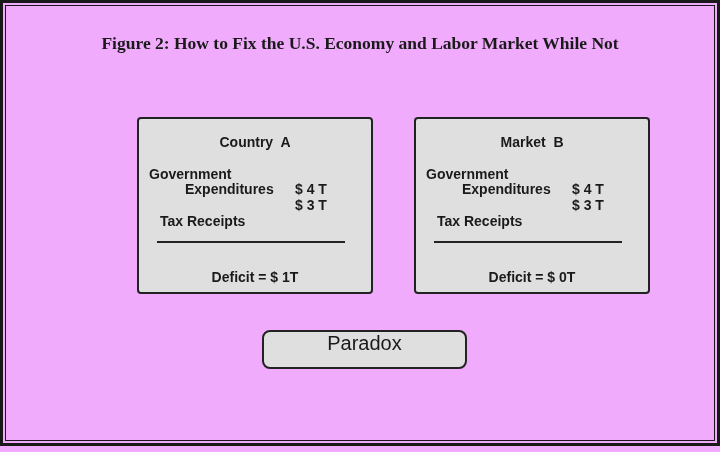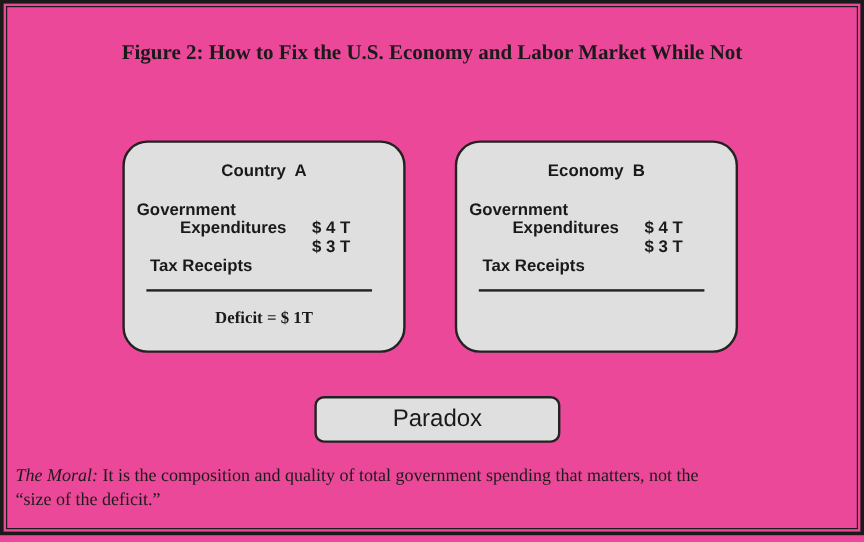--- a/index.html
+++ b/index.html
@@ -1,20 +1,20 @@
 <!DOCTYPE html>
 <html style="--ink: #1a1a1a; --frame: #1a1a1a; --box-fill: #dfdfdf; --box-border: #222222;"><head>
 <meta charset="utf-8">
 <style>
   html, body { margin: 0; padding: 0; background: #ffffff; }
   .page {
     position: relative;
     width: 720px;
     height: 452px;
-    background: #ec4899;
+    background: #f0abfc;
     overflow: hidden;
     font-family: "Liberation Sans", sans-serif;
     color: var(--ink, #1a1a1a);
   }
   .frame-outer {
     position: absolute;
     left: 0; top: 0;
     width: 720px; height: 446px;
     box-sizing: border-box;
     border: 3px solid var(--frame, #1a1a1a);
@@ -34,23 +34,24 @@
     font-size: 17.5px;
     line-height: 26px;
   }
   .country {
     position: absolute;
     top: 117px;
     width: 236px; height: 177px;
     box-sizing: border-box;
     background: var(--box-fill, #dfdfdf);
     border: 2px solid var(--box-border, #222222);
-    border-radius: 21px;
+    border-radius: 4px;
     font-size: 14px;
     font-weight: bold;
+    margin-left: 35px;
   }
   .box-a { left: 102px; }
   .box-b { left: 379px; }
   .country-name {
     position: absolute;
     top: 15px; left: 0;
     width: 100%;
     text-align: center;
     white-space: pre;
   }
@@ -60,36 +61,35 @@
   .tax-label { position: absolute; left: 21px; top: 94px; }
   .tax-val { position: absolute; left: 156px; top: 78px; white-space: pre; }
   .divider {
     position: absolute;
     left: 18px; top: 122px;
     width: 188px; height: 2px;
     background: var(--box-border, #222222);
   }
   .deficit {
     position: absolute;
-    top: 139px; left: 0;
+    top: 150px; left: 0;
     width: 100%;
     text-align: center;
     white-space: pre;
-    font-family: Liberation Serif, serif;
   }
   .paradox {
     position: absolute;
     left: 262px; top: 330px;
     width: 205px; height: 39px;
     box-sizing: border-box;
     background: var(--box-fill, #dfdfdf);
     border: 2px solid var(--box-border, #222222);
     border-radius: 8px;
     display: flex;
-    align-items: center;
+    align-items: flex-start;
     justify-content: center;
     font-size: 20px;
     font-weight: normal;
   }
   .moral {
     position: absolute;
     left: 13px; top: 387px;
     width: 698px;
     font-family: "Liberation Serif", serif;
     font-size: 15px;
@@ -114,30 +114,27 @@
     <div class="gov-l1">Government</div>
     <div class="gov-l2">Expenditures</div>
     <div class="gov-val">$ 4 T</div>
     <div class="tax-label">Tax Receipts</div>
     <div class="tax-val">$ 3 T</div>
     <div class="divider"></div>
     <div class="deficit">Deficit = $ 1T</div>
   </div>
 
   <div class="country box-b">
-    <div class="country-name">Economy  B</div>
+    <div class="country-name">Market  B</div>
     <div class="gov-l1">Government</div>
     <div class="gov-l2">Expenditures</div>
     <div class="gov-val">$ 4 T</div>
     <div class="tax-label">Tax Receipts</div>
     <div class="tax-val">$ 3 T</div>
     <div class="divider"></div>
+    <div class="deficit">Deficit = $ 0T</div>
   </div>
 
   <div class="paradox">
     <span>Paradox</span>
   </div>
 
-  <div class="moral">
-    <span class="moral-lead">The Moral:</span><span> It is the composition and quality of total government spending that matters, not the</span><br>
-    <span>“size of the deficit.”</span>
-  </div>
 </div>
 
 </body></html>

